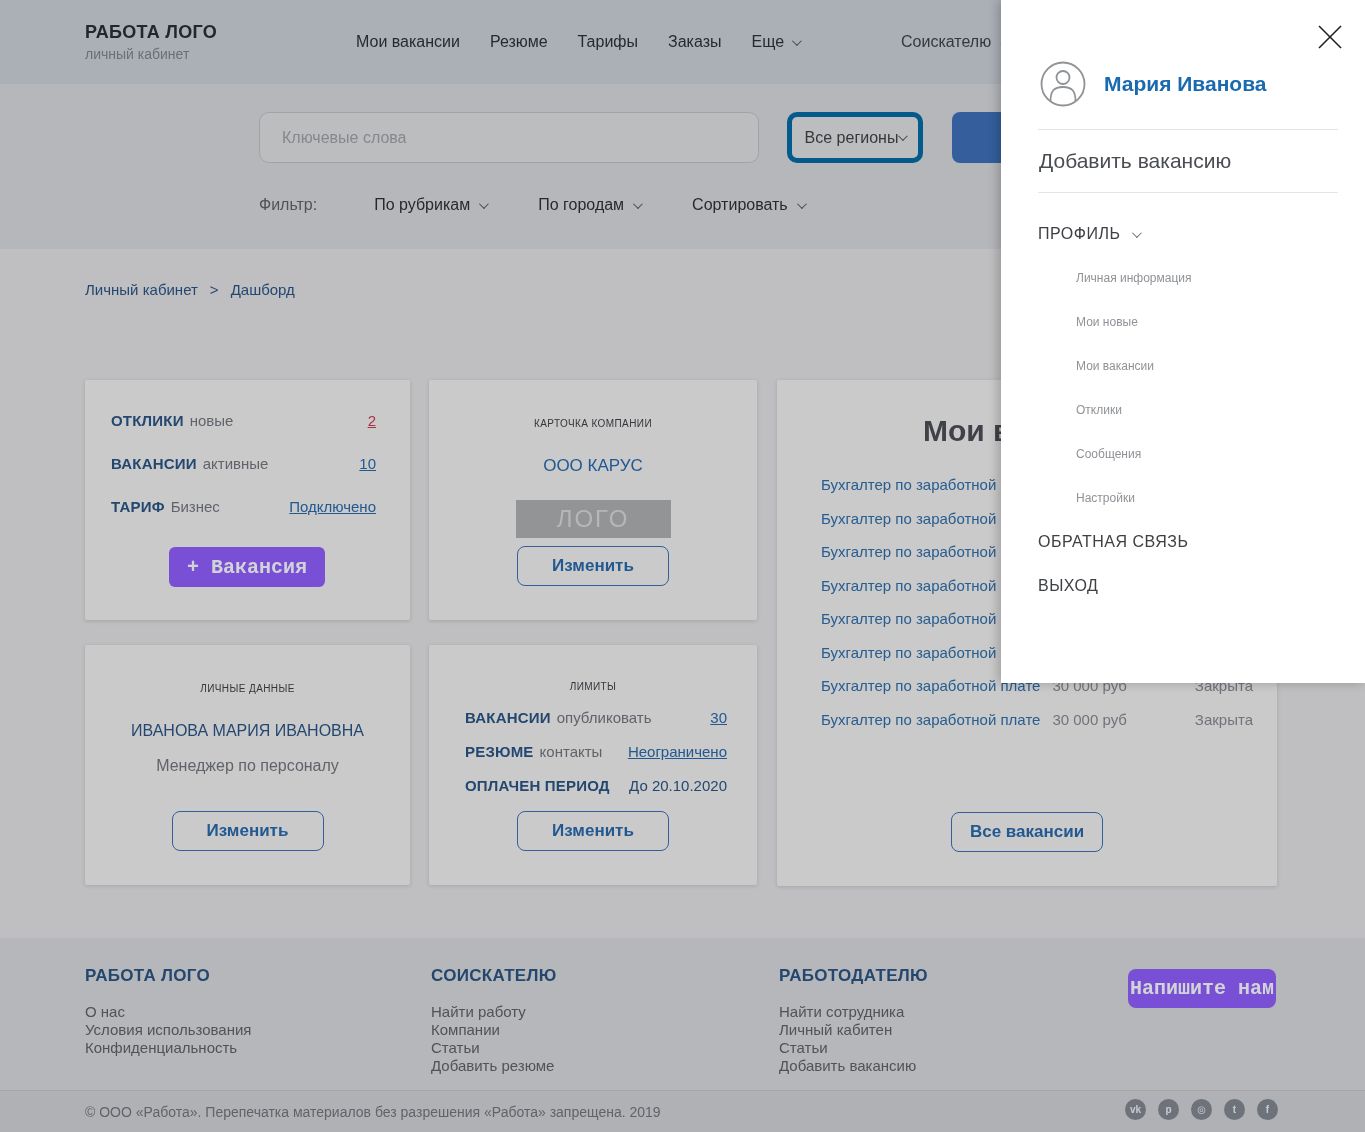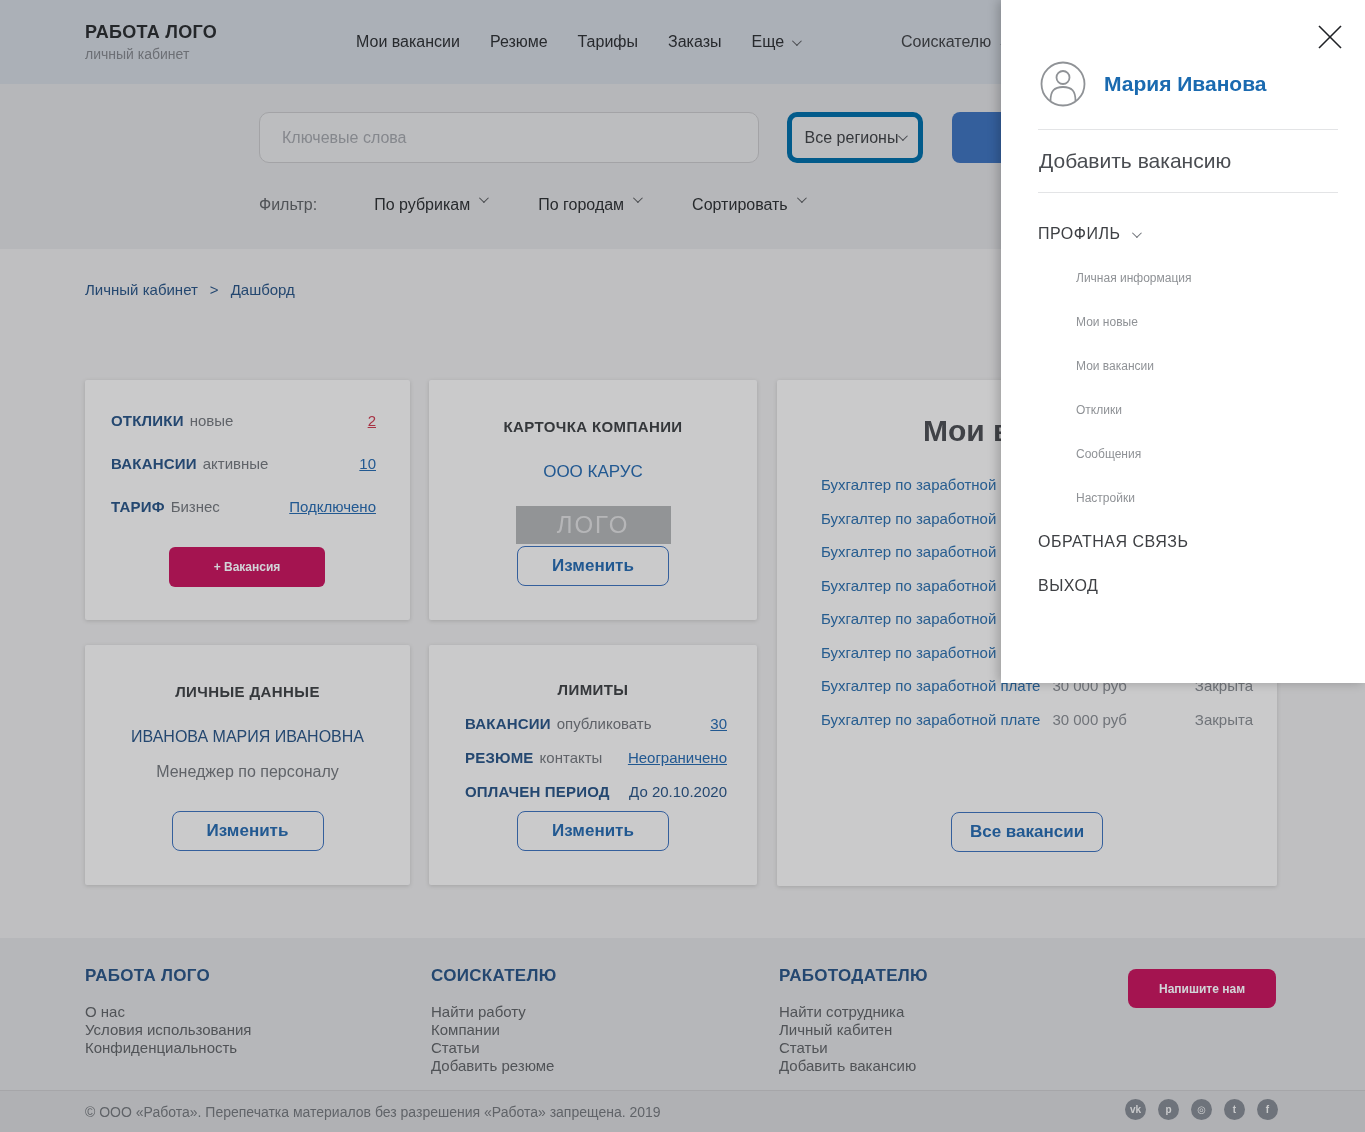--- a/index.html
+++ b/index.html
@@ -20,47 +20,47 @@
   .chev { width:7px; height:7px; border-right:1.6px solid #54575c; border-bottom:1.6px solid #54575c; transform:rotate(45deg) translateY(-2px); display:inline-block; }
 
   
   .search-band { position:absolute; left:0; top:84px; width:1365px; height:165px; background:#d3d4d7; }
   .search-input { position:absolute; left:259px; top:28px; width:500px; height:51px; background:#d9dadd; border:1px solid #bcbdc0; border-radius:10px; padding:0 22px; font-size:16px; color:#3e4145; font-family:inherit; }
   .search-input::placeholder { color:#9a9da3; }
   .region-btn { position:absolute; left:787px; top:28px; width:136px; height:51px; background:#d9dadd; border:5px solid #0369a1; border-radius:10px; font-size:16px; color:#3f4246; display:flex; align-items:center; justify-content:center; cursor:pointer; }
   .find-btn { position:absolute; left:952px; top:28px; width:200px; height:51px; background:#3d6eb5; border:none; border-radius:8px; color:#f2f5f9; font-size:17px; font-weight:bold; cursor:pointer; font-family:inherit; }
   .filter-row { position:absolute; left:259px; top:112px; display:flex; align-items:center; font-size:16px; }
   .filter-label { color:#5d6065; margin-right:57px; }
-  .filter-item { color:#2e3135; margin-right:52px; display:flex; gap:9px; cursor:pointer; }
+  .filter-item { color:#2e3135; margin-right:52px; display:flex; align-items:center; gap:9px; cursor:pointer; }
 
   
   .breadcrumb { position:absolute; left:85px; top:281px; font-size:15px; display:flex; gap:12px; align-items:center; }
   .crumb { color:#2a5382; cursor:pointer; }
   .crumb-sep { color:#2a5382; }
 
   .card { position:absolute; background:#e9e9eb; box-shadow:0 1px 4px rgba(0,0,0,.15); border-radius:2px; }
   .card-stats { left:85px; top:380px; width:325px; height:240px; }
   .card-company { left:429px; top:380px; width:328px; height:240px; text-align:center; }
   .card-vacancies { left:777px; top:380px; width:500px; height:506px; }
   .card-personal { left:85px; top:645px; width:325px; height:240px; text-align:center; }
   .card-limits { left:429px; top:645px; width:328px; height:240px; }
 
   .stat-row { display:flex; align-items:baseline; padding:0 34px 0 26px; margin-top:26px; font-size:15px; }
   .stat-row:first-child { margin-top:32px; }
   .stat-key { font-weight:bold; color:#2a5382; letter-spacing:.2px; }
   .stat-sub { color:#6f7379; margin-left:6px; }
   .stat-val { margin-left:auto; color:#2867a8; text-decoration:underline; cursor:pointer; }
   .stat-val.red { color:#c13a4e; }
 
-  .btn-primary { background:#be185d; border:none; border-radius:6px; color:#f2f5f9; font-size:12px; font-weight:bold; cursor:pointer; font-family:Liberation Sans, sans-serif; }
+  .btn-primary { background:#8b5cf6; border:none; border-radius:6px; color:#f2f5f9; font-size:20px; font-weight:bold; cursor:pointer; font-family:Liberation Mono, monospace; }
   .btn-outline { background:transparent; border:1px solid #3d6eb5; border-radius:8px; color:#2867a8; font-size:17px; font-weight:bold; cursor:pointer; font-family:inherit; }
   .add-vacancy-btn { position:absolute; left:84px; bottom:33px; width:156px; height:40px; }
   .center-btn { position:absolute; left:50%; transform:translateX(-50%); bottom:34px; width:152px; height:40px; }
 
-  .card-title { font-size:15px; font-weight:bold; color:#3e4145; letter-spacing:.4px; }
+  .card-title { font-size:10px; font-weight:normal; color:#3e4145; letter-spacing:.4px; }
   .card-company .card-title { margin-top:38px; }
   .company-name { font-size:17px; color:#2867a8; margin-top:27px; cursor:pointer; }
   .logo-box { width:155px; height:38px; background:#a9abad; color:#d2d3d5; font-size:24px; letter-spacing:2px; display:flex; align-items:center; justify-content:center; margin:24px auto 0; }
 
   .vac-title { text-align:center; font-size:30px; font-weight:bold; color:#4a4d52; margin-top:34px; }
   .vac-list { margin-top:28px; }
   .vac-row { display:flex; align-items:baseline; padding:0 24px 0 44px; height:33.5px; font-size:15px; }
   .vac-link { color:#2e6ca6; cursor:pointer; white-space:nowrap; }
   .vac-salary { color:#82868c; margin-left:12px; white-space:nowrap; }
   .vac-status { color:#82868c; margin-left:auto; }

